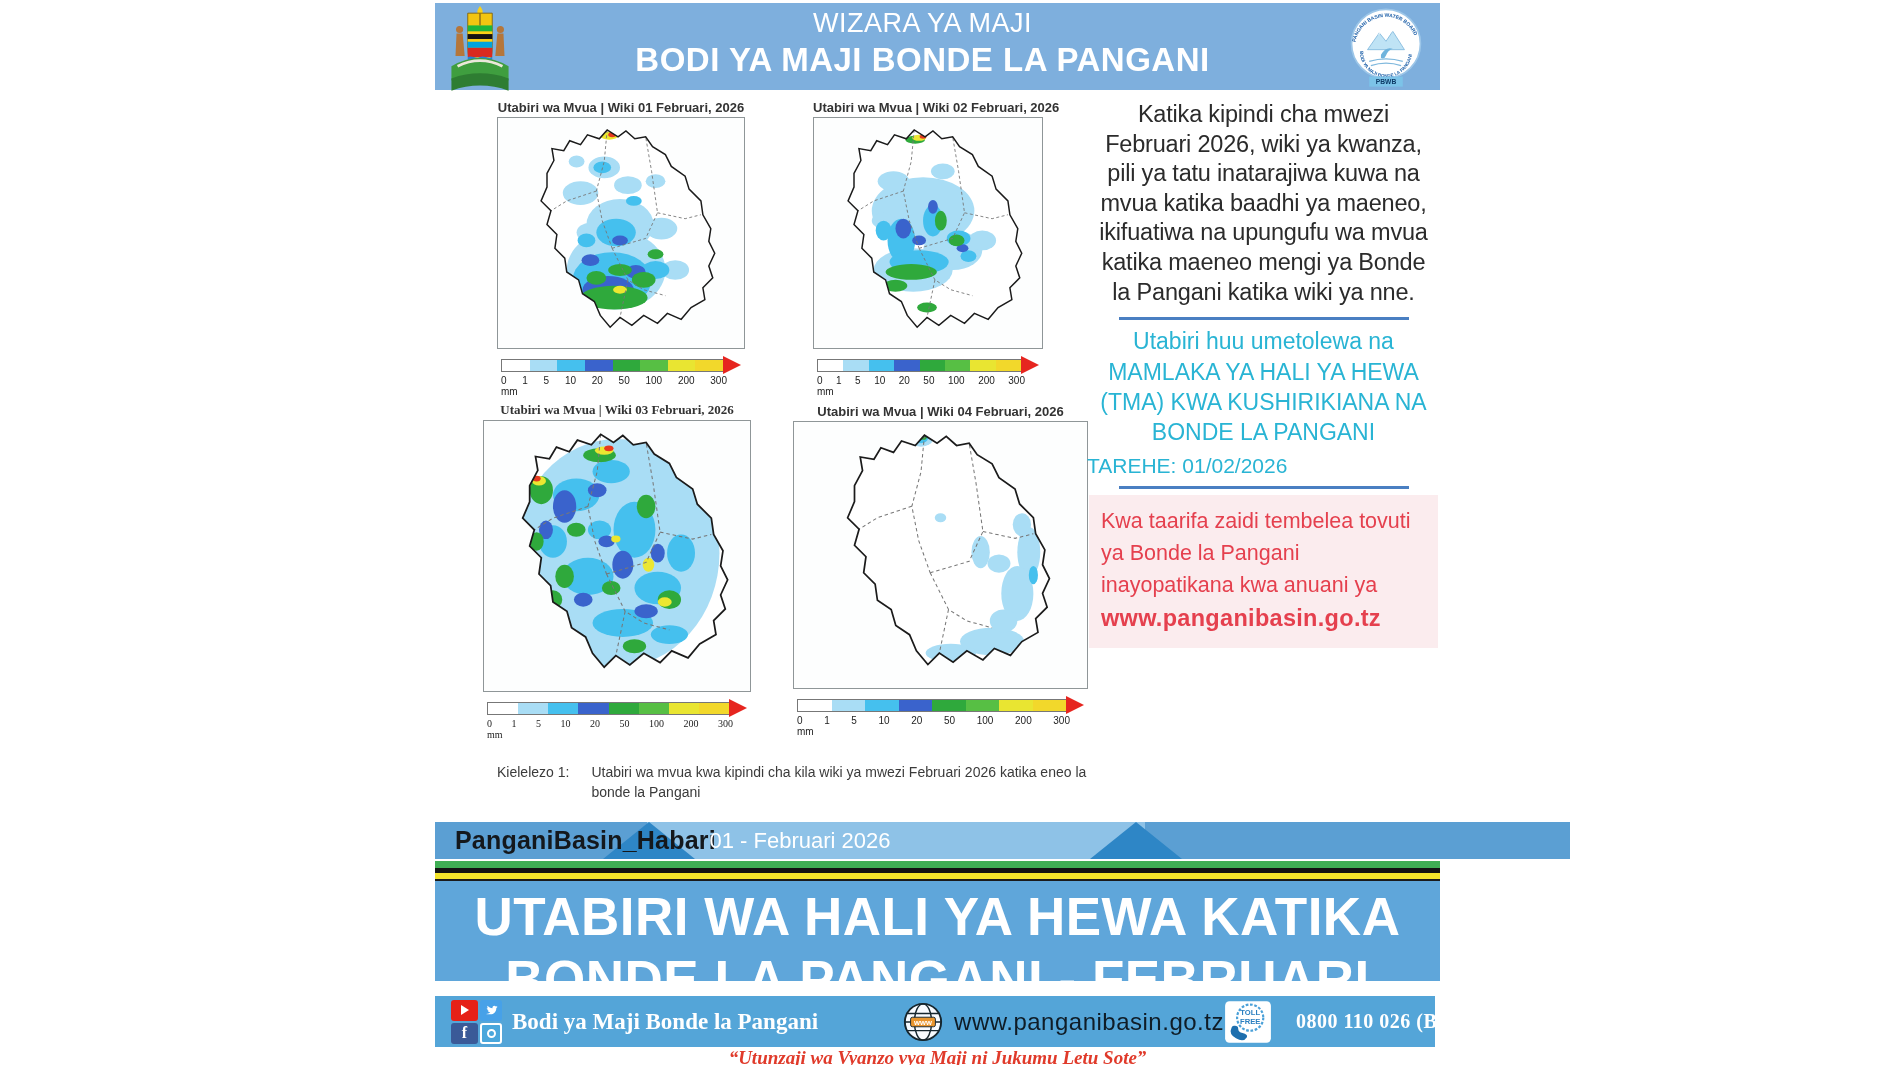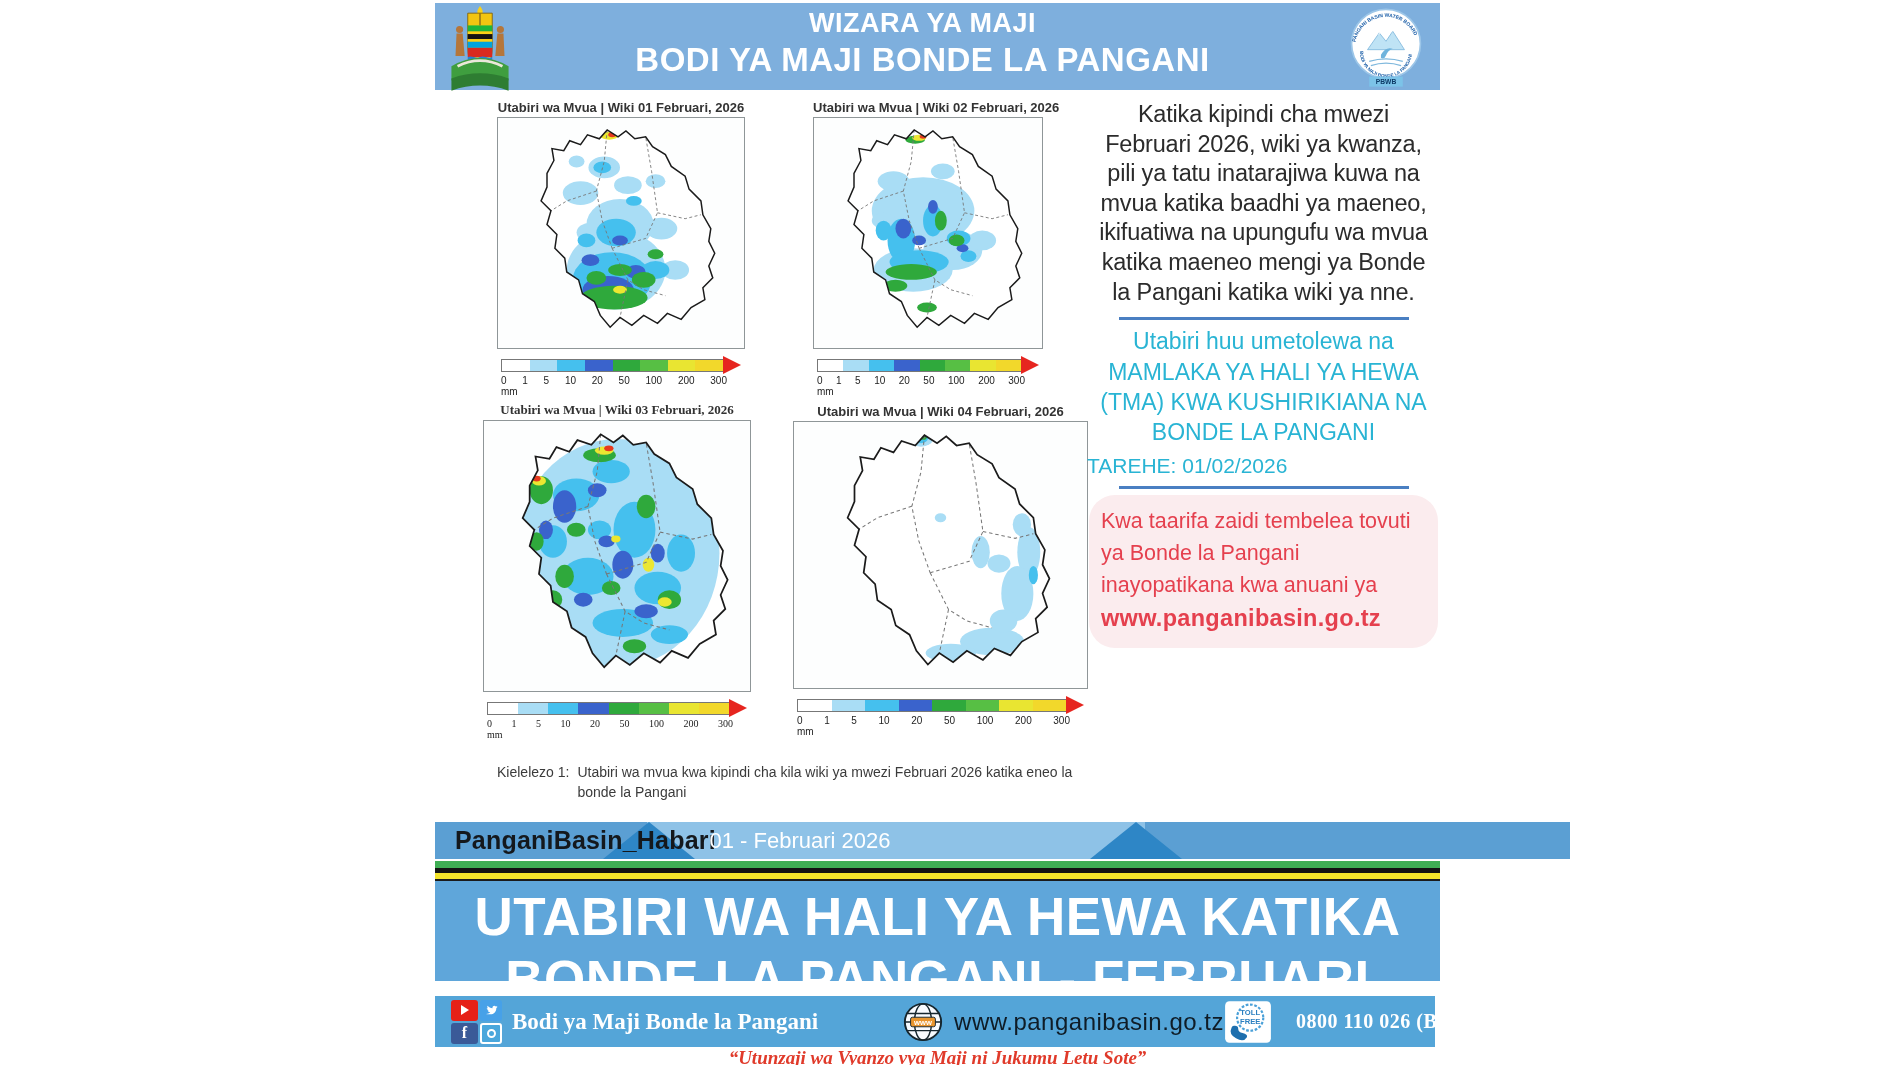--- a/index.html
+++ b/index.html
@@ -9,49 +9,49 @@
   }
   *{box-sizing:border-box;margin:0;padding:0}
   html,body{width:1893px;height:1065px;background:#fff;overflow:hidden;
     font-family:"Liberation Sans",sans-serif;}
   .poster{position:absolute;left:435px;top:0;width:1005px;height:1065px;background:#fff;}
 
   
   .header{position:absolute;left:0;top:3px;width:1005px;height:87px;background:var(--header-bg);}
   .coat{position:absolute;left:14px;top:2px;width:62px;height:100px;z-index:3}
   .htitles{position:absolute;left:90px;right:120px;top:4px;text-align:center;color:#fff;}
-  .htitle1{font-size:27px;font-weight:bold;letter-spacing:.5px;line-height:1.2;}
+  .htitle1{font-size:27px;font-weight:normal;letter-spacing:.5px;line-height:1.2;}
   .htitle2{font-size:33px;font-weight:bold;letter-spacing:.5px;line-height:1.25;}
   .pbwb{position:absolute;right:12px;top:2px;width:84px;height:86px;}
 
   
   .map-panel{position:absolute;}
   .map-title{font-size:13px;font-weight:bold;color:#333;text-align:center;margin-bottom:2px;white-space:nowrap;}
   .map-box{border:1px solid #8f9698;background:#fdfefe;padding:4px;}
   .map-svg{width:100%;height:100%;display:block;}
   .colorbar{margin-top:7px;padding:0 4px;}
   .cb-row{display:flex;align-items:center;}
   .cb-bar{display:flex;height:13px;flex:1;border:1px solid #777;border-right:none;background:#fff;}
   .cb-bar i{flex:1;display:block;}
   .cb-arrow{width:0;height:0;border-top:9px solid transparent;border-bottom:9px solid transparent;border-left:18px solid #e6251f;}
   .cb-ticks{display:flex;justify-content:space-between;font-size:10px;color:#222;margin-top:1px;padding-right:14px;}
   .cb-unit{text-align:left;font-size:10px;color:#222;}
 
-  .caption{position:absolute;left:62px;top:762px;width:616px;display:flex;gap:8px;
+  .caption{position:absolute;left:62px;top:762px;width:616px;display:flex;gap:22px;
     font-size:14px;color:#3b3b3b;line-height:1.45;}
   .cap-label{white-space:nowrap;}
 
   
   .rightcol{position:absolute;left:652px;top:92px;width:353px;}
   .summary{padding:8px 12px 2px;font-size:23.5px;line-height:1.26;letter-spacing:-.2px;
     text-align:center;color:#2b2b2b;}
   .divider{height:3px;background:#4a7fc2;width:290px;margin:8px auto 6px;}
   .source{font-size:23px;line-height:1.32;text-align:center;color:var(--accent-cyan);padding:0 4px;}
   .datetext{font-size:21px;color:var(--accent-cyan);margin-top:6px;}
-  .infoblock{margin:6px 2px 0;background:#fbecee;padding:10px 12px 16px;color:var(--accent-red);border-radius:26px;}
+  .infoblock{margin:6px 2px 0;background:#fbecee;padding:10px 12px 16px;color:var(--accent-red);}
   .infotext{font-size:21.5px;line-height:1.5;}
   .infourl{font-size:23.5px;font-weight:bold;margin-top:4px;letter-spacing:.3px;}
 
   
   .newsbar{position:absolute;left:0;top:822px;width:1135px;height:37px;background:var(--news-bar-bg);overflow:hidden;}
   .news-light{position:absolute;left:212px;top:0;width:498px;height:37px;background:var(--news-bar-light);}
   .tri{position:absolute;bottom:0;width:0;height:0;border-left:46px solid transparent;
     border-right:46px solid transparent;border-bottom:37px solid var(--news-triangle);}
   .tri1{left:168px}.tri2{left:655px}
   .news-handle{position:absolute;left:20px;top:4px;font-size:25px;font-weight:bold;color:#14181c;letter-spacing:.2px;}

